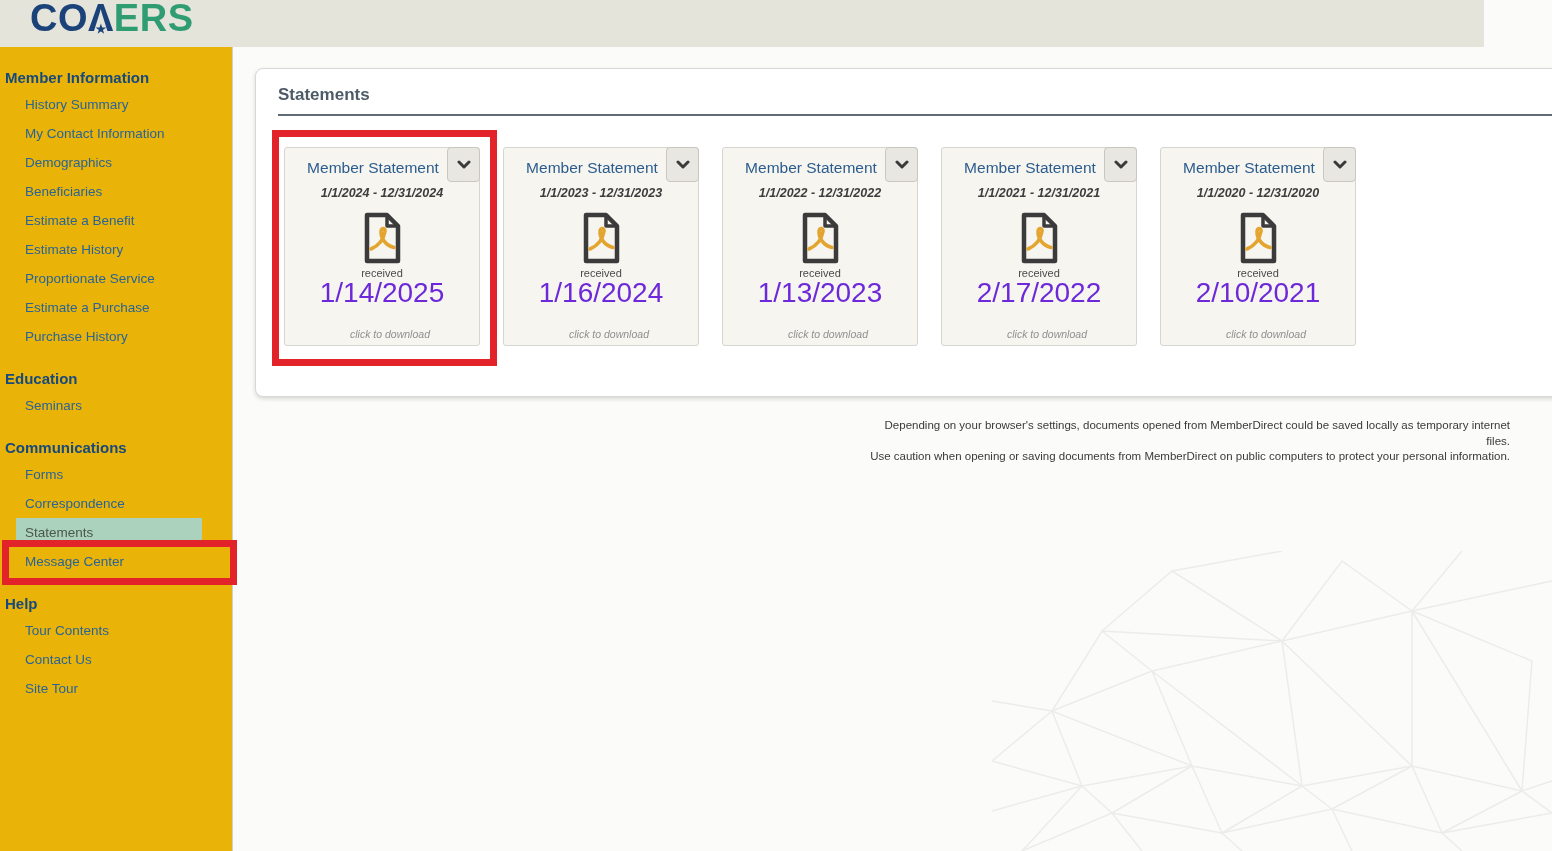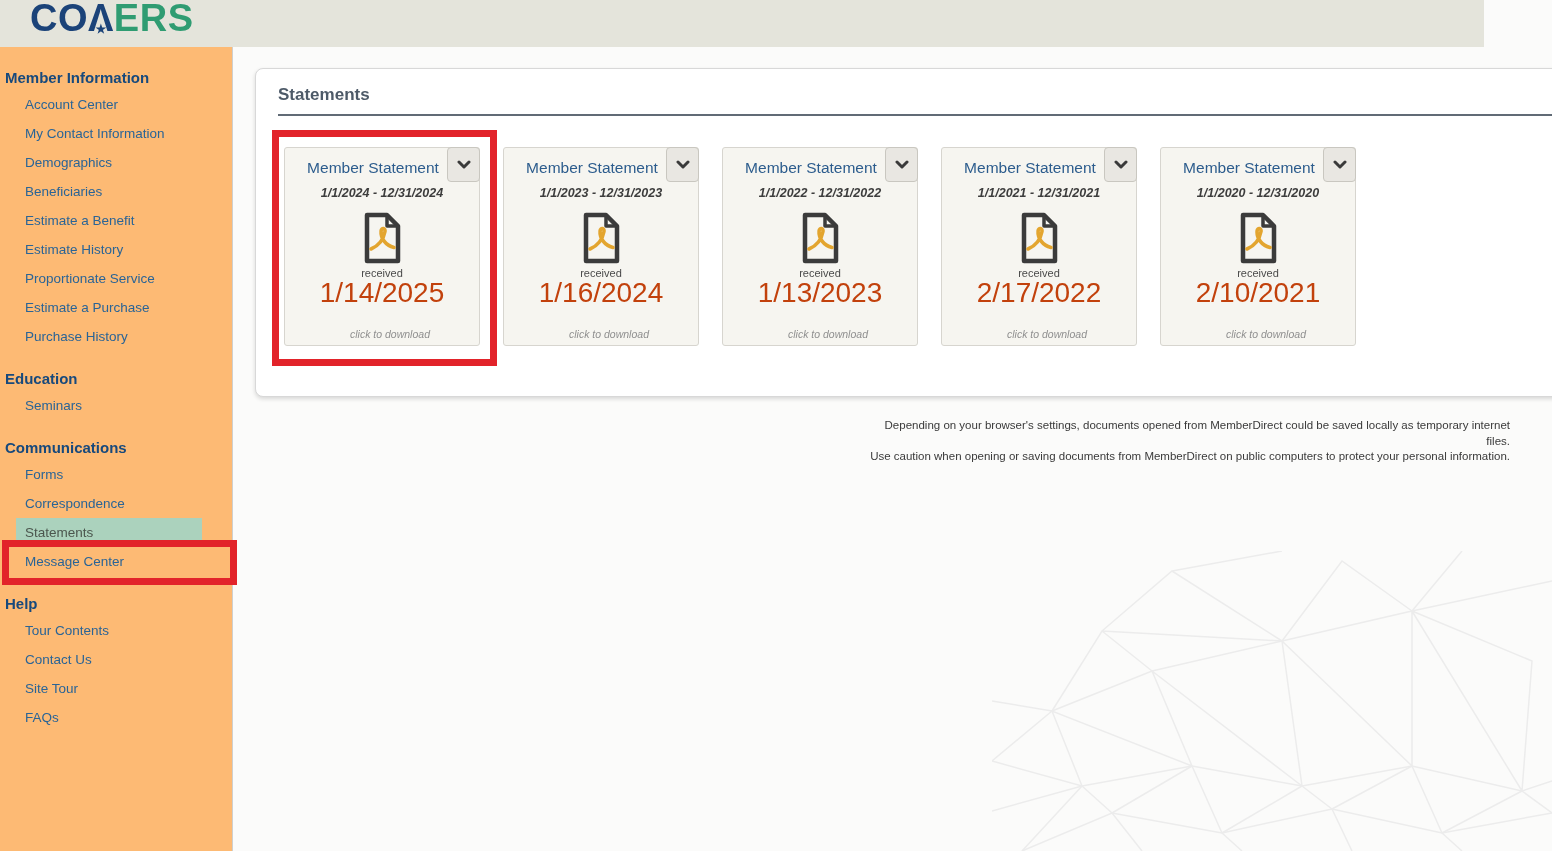--- a/index.html
+++ b/index.html
@@ -25,21 +25,21 @@
   .logo .la { color:#1b4379; position:relative; display:inline-block; font-family:"Liberation Sans",sans-serif; }
   .logo .la .star {
     position:absolute; left:50%; bottom:4px; transform:translateX(-50%);
     font-size:12px; letter-spacing:0; color:#1b4379;
   }
   .logo .lg { color:#2f9c72; }
 
   
   .sidebar {
     position:absolute; top:47px; left:0; width:233px; height:804px;
-    background:#fdba74;
+    background:#eab308;
     border-right:1px solid #cfcfcd;
     z-index:2;
   }
   .side-section { margin-top:16px; }
   .side-section.first { margin-top:19px; }
   .side-header {
     height:24px; line-height:24px; padding-left:5px;
     color:#17497c; font-size:15px; font-weight:bold;
   }
   .side-item {
@@ -99,21 +99,21 @@
     margin-top:9px;
     font-size:12.5px; font-weight:bold; color:#3d3d3d;font-style:italic;
   }
   .card-pdf { margin-top:12px; }
   .card-received {
     margin-top:3px;
     font-size:11px; color:#4a4a4a;
   }
   .card-date {
     margin-top:-2px;
-    font-size:28px; color:#c2410c;
+    font-size:28px; color:#6d28d9;
   }
   .card-download {
     position:absolute; bottom:5px; left:16px; right:0;
     text-align:center;
     font-size:10.5px; font-style:italic; color:#8f8f8f;
   }
 
   
   .disclaimer {
     position:absolute; left:858px; top:418px; width:652px;
@@ -144,21 +144,21 @@
 <div class="topbar">
   <div class="logo">
     <span class="lb">CO</span><span class="la"><span>Λ</span><span class="star">★</span></span><span class="lg">ERS</span>
   </div>
 </div>
 
 <div class="sidebar">
 
   <div class="side-section first">
     <div class="side-header">Member Information</div>
-    <div class="side-item">Account Center</div>
+    <div class="side-item">History Summary</div>
     <div class="side-item">My Contact Information</div>
     <div class="side-item">Demographics</div>
     <div class="side-item">Beneficiaries</div>
     <div class="side-item">Estimate a Benefit</div>
     <div class="side-item">Estimate History</div>
     <div class="side-item">Proportionate Service</div>
     <div class="side-item">Estimate a Purchase</div>
     <div class="side-item">Purchase History</div>
   </div>
 
@@ -173,21 +173,20 @@
     <div class="side-item">Correspondence</div>
     <div class="side-item selected">Statements</div>
     <div class="side-item">Message Center</div>
   </div>
 
   <div class="side-section">
     <div class="side-header">Help</div>
     <div class="side-item">Tour Contents</div>
     <div class="side-item">Contact Us</div>
     <div class="side-item">Site Tour</div>
-    <div class="side-item">FAQs</div>
   </div>
 
 
 </div>
 
 <div class="panel">
   <div class="panel-title">Statements</div>
   <div class="panel-rule"></div>
 
   <div class="cards-row">

